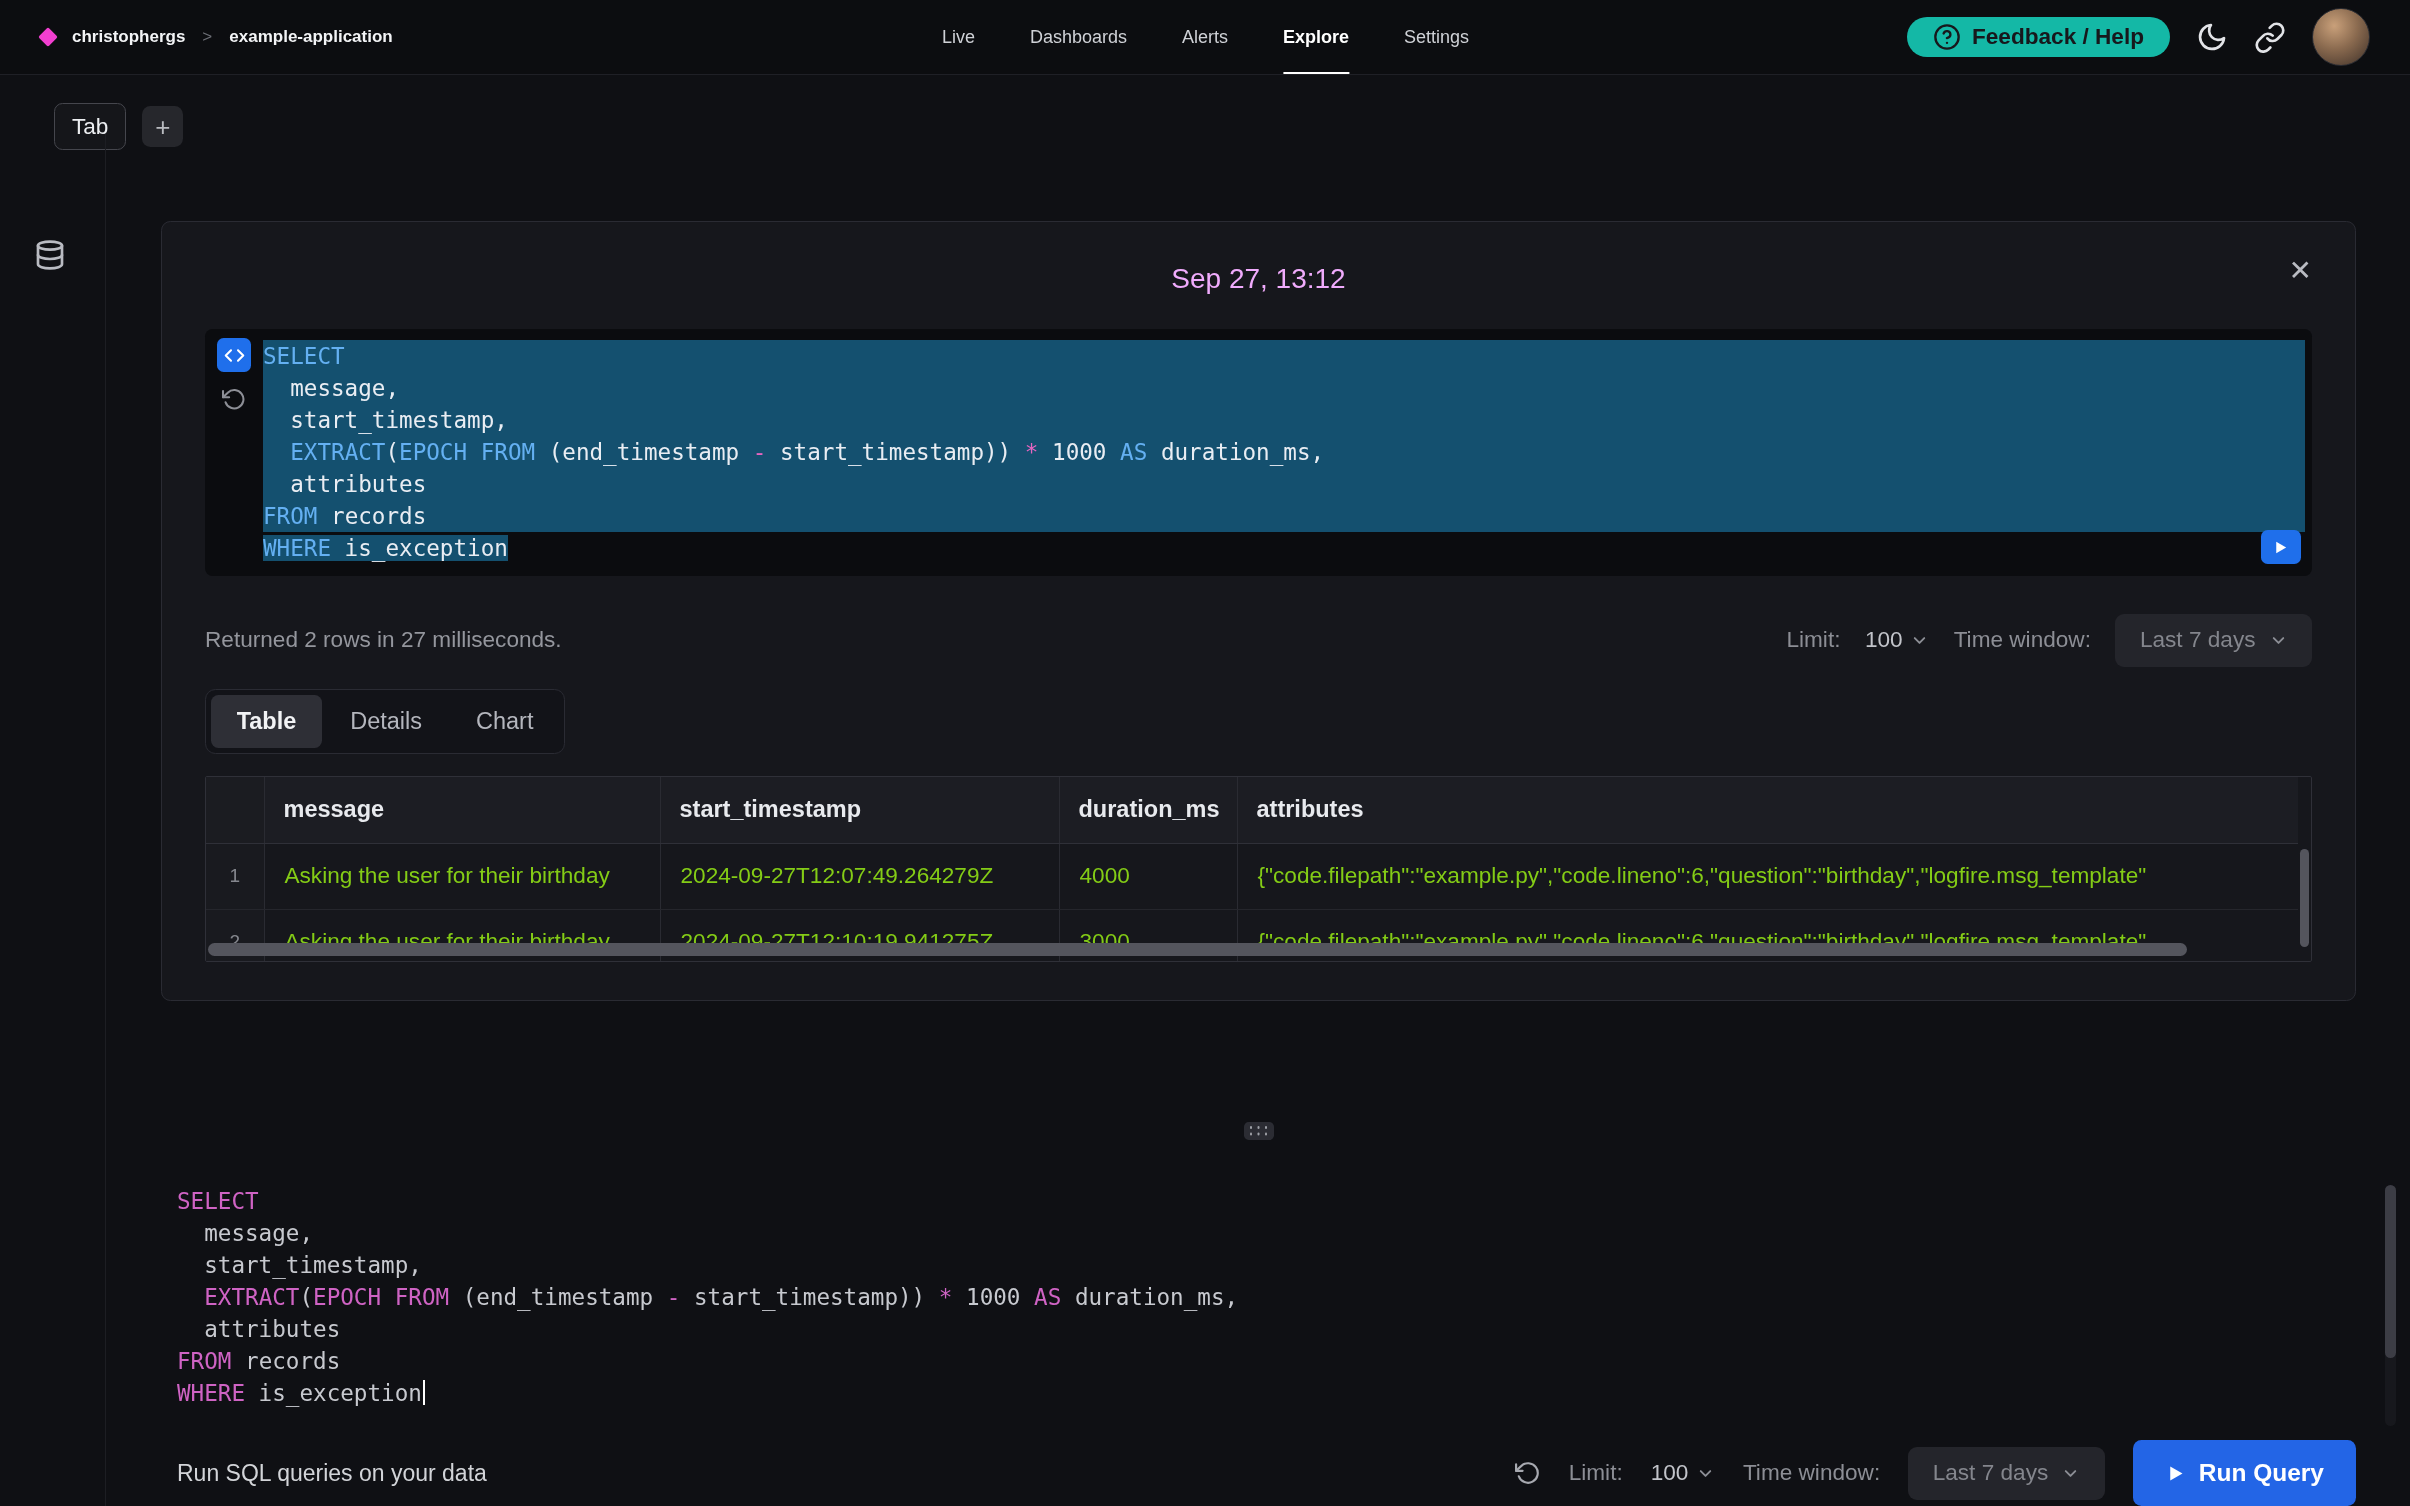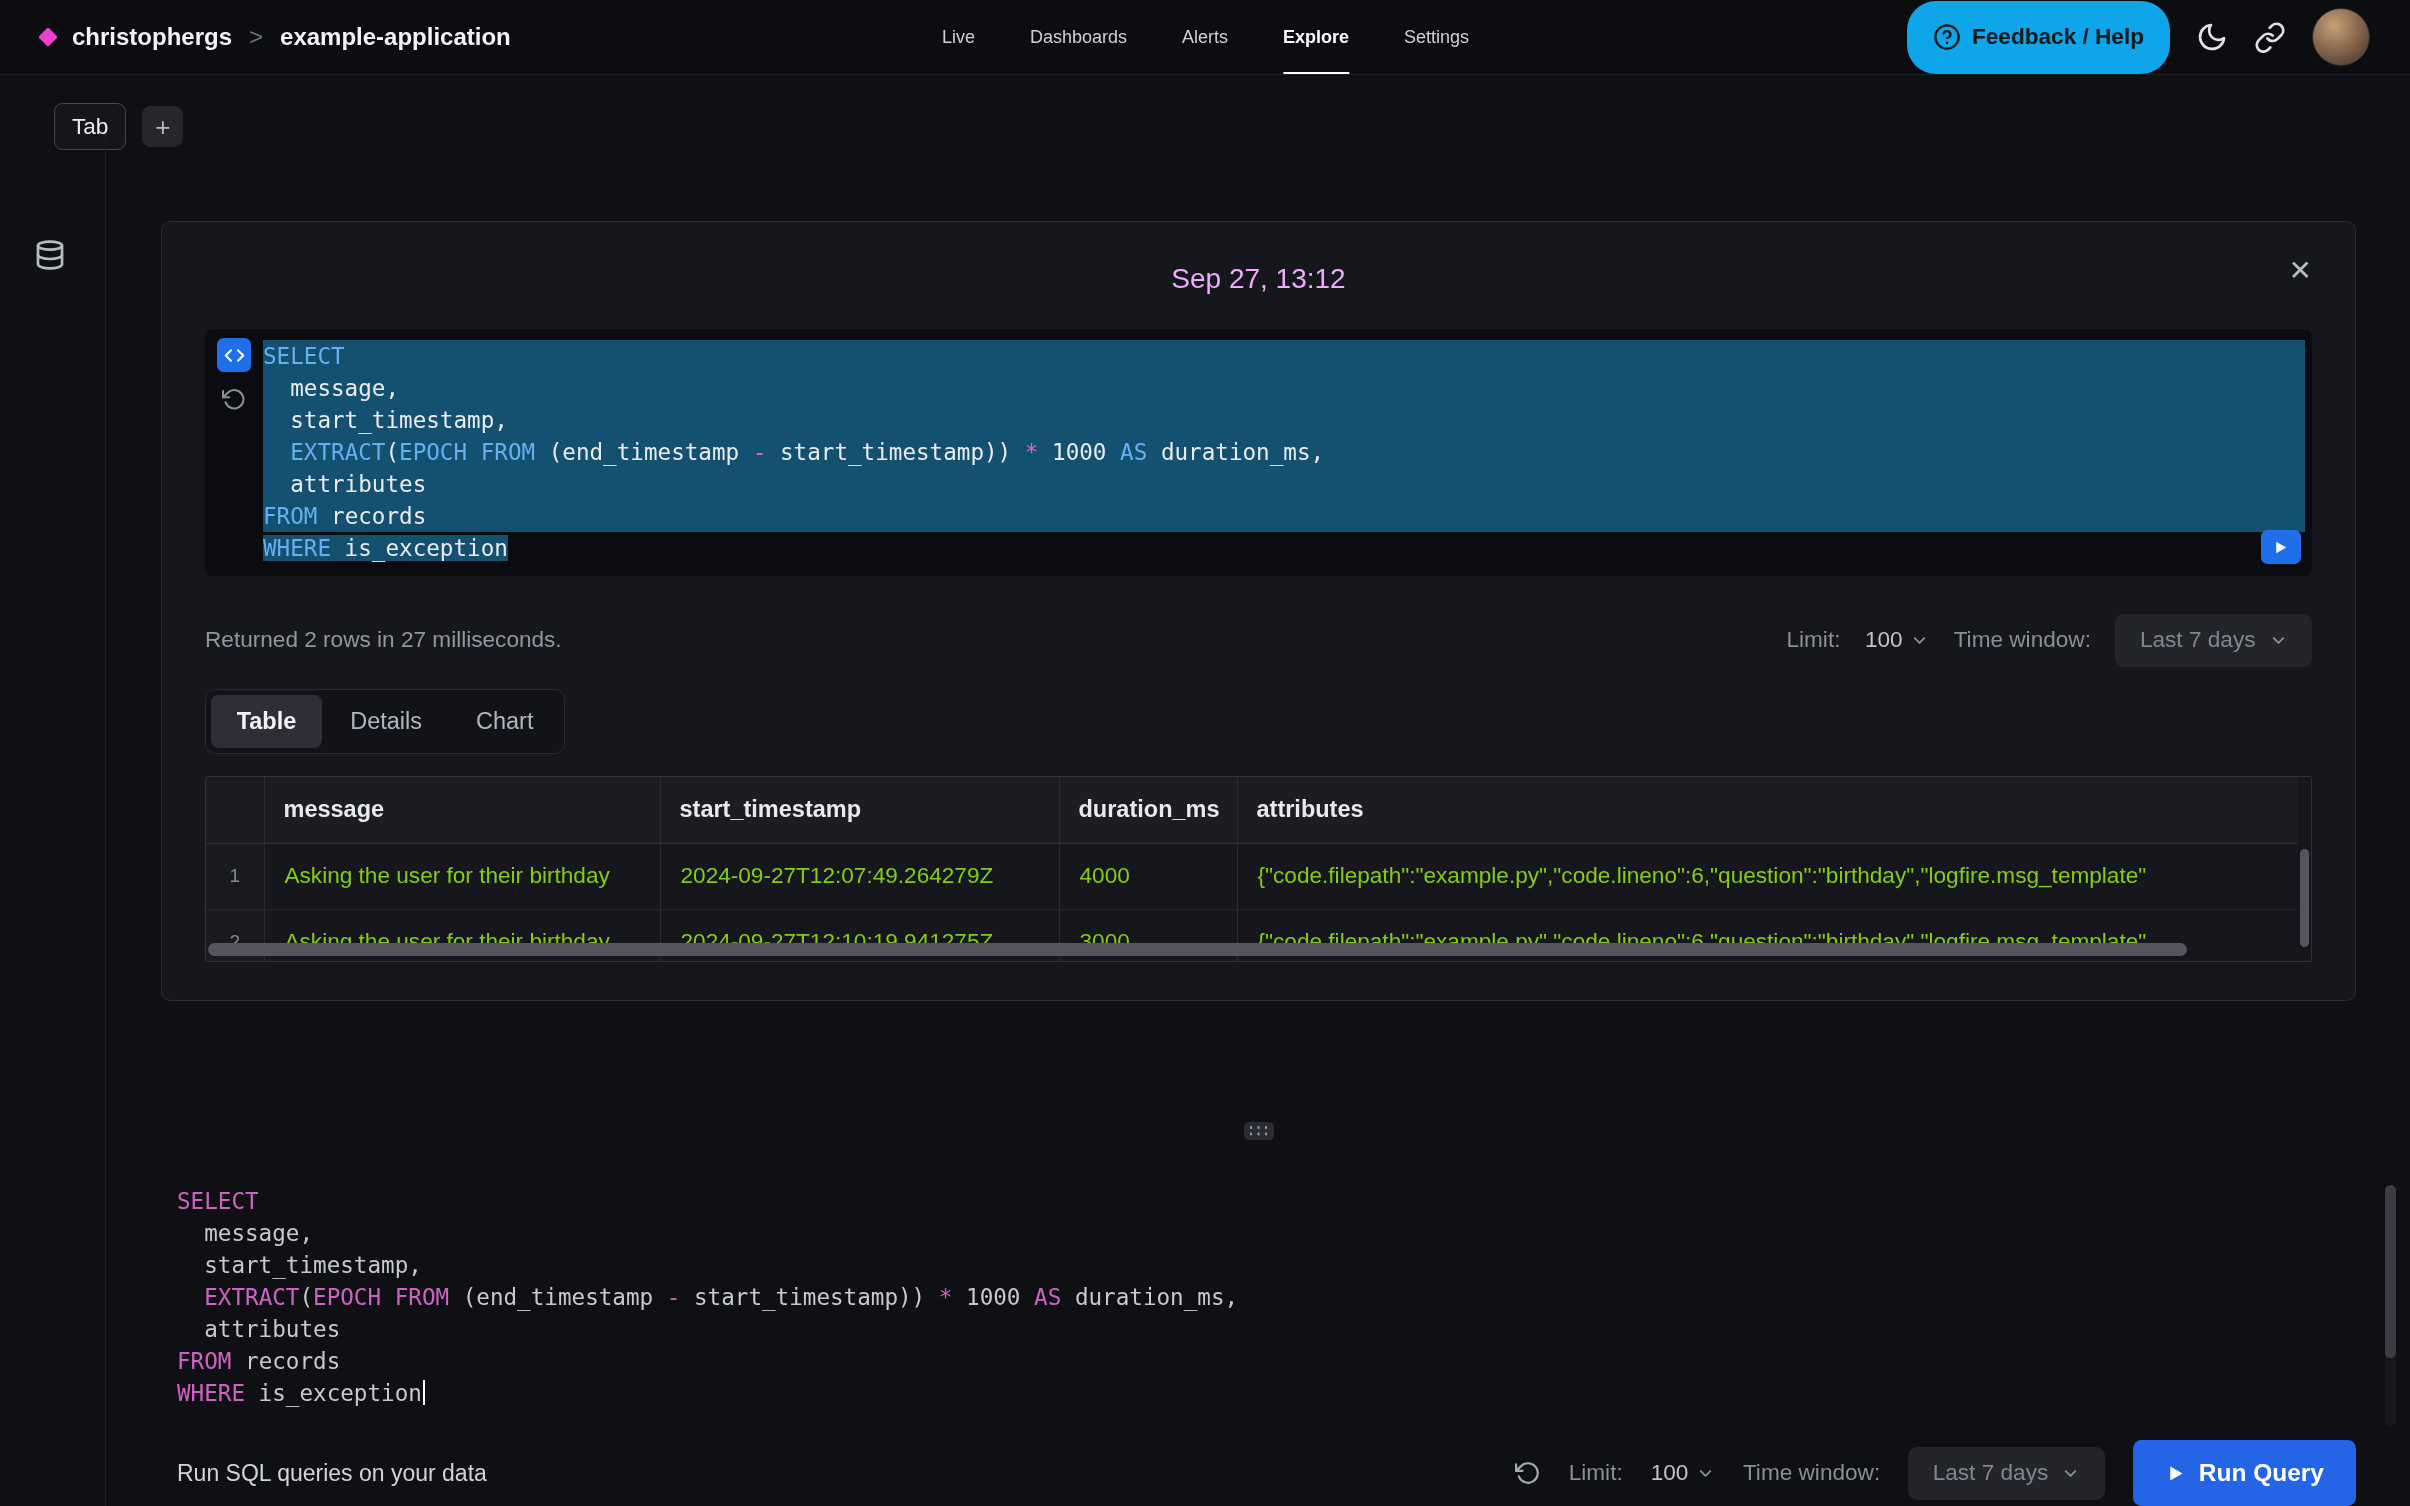--- a/index.html
+++ b/index.html
@@ -10,37 +10,37 @@
     font-family:"Liberation Sans", sans-serif;
     position:relative;
   }
   svg { display:block; }
 
   
   header {
     height:75px; background:#0c0d10; border-bottom:0.9px solid #1f2026;
     display:flex; align-items:center; padding:0 41px; position:relative;
   }
-  .hleft { display:flex; align-items:center; gap:17px; font-size:24px; }
+  .hleft { display:flex; align-items:center; gap:17px; font-size:17px; }
   .logo-diamond { width:14px; height:14px; background:#f23fd0; transform:rotate(45deg); border-radius:1.9px; }
   .crumb { color:#f3f4f6; font-weight:600; }
   .crumb-sep { color:#6d6f76; font-weight:400; }
   nav.main-nav {
     position:absolute; left:50%; transform:translateX(-50%);
     height:100%; display:flex; align-items:stretch; gap:55px;
   }
   .nav-item {
     display:flex; align-items:center; font-size:18px; color:#cfd1d6; cursor:pointer;
     border-bottom:2.8px solid transparent; border-top:2.8px solid transparent;
   }
   .nav-item.active { color:#ffffff; font-weight:600; border-bottom-color:#ffffff; }
   .hright { margin-left:auto; display:flex; align-items:center; gap:26px; }
   .feedback-pill {
-    display:flex; align-items:center; gap:11.3px; background:#0ea5e9; color:#17181c;
-    height:73px; padding:0 26px; border-radius:29px; font-size:22.6px; font-weight:600; border:none; cursor:pointer;
+    display:flex; align-items:center; gap:11.3px; background:#14b8a6; color:#17181c;
+    height:40px; padding:0 26px; border-radius:29px; font-size:22.6px; font-weight:600; border:none; cursor:pointer;
   }
   .icon-btn { background:none; border:none; cursor:pointer; padding:0; }
   .avatar {
     width:58px; height:58px; border-radius:50%;
     background:radial-gradient(circle at 38% 30%, #c9a07a 0%, #8a6a4f 45%, #3c2f28 100%);
     border:0.9px solid #2a2b31; cursor:pointer;
   }
 
   
   .tabs-row { margin:28px 0 0 54px; display:flex; align-items:center; gap:16px; }

